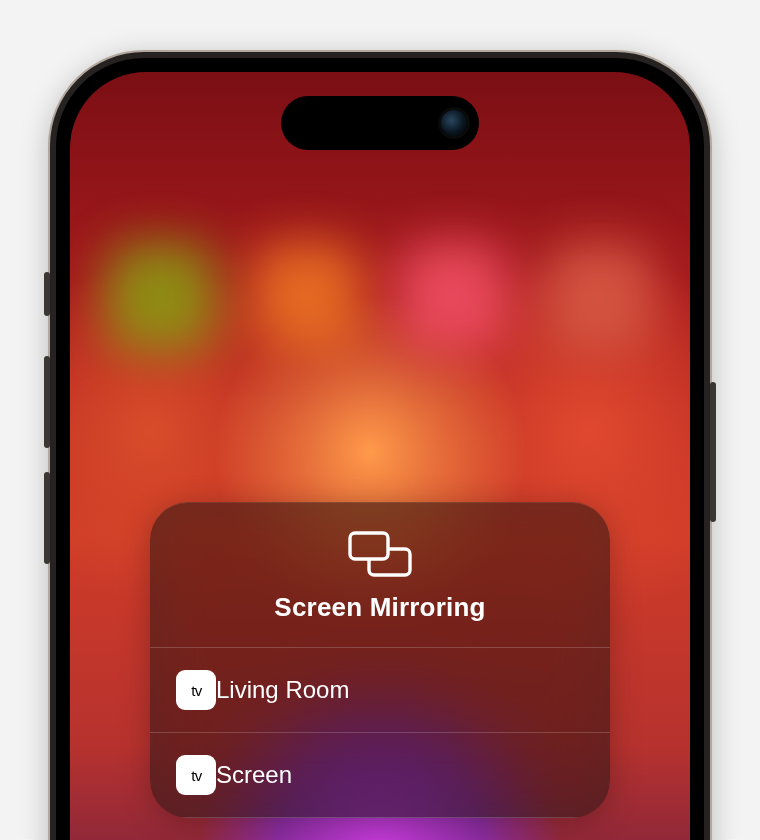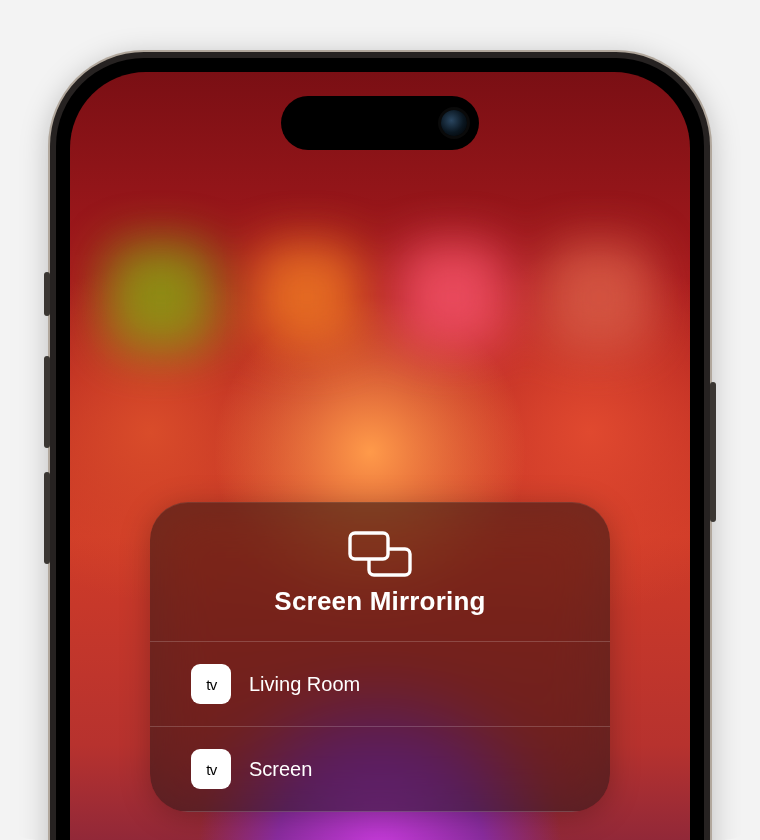--- a/index.html
+++ b/index.html
@@ -103,40 +103,39 @@
     border-radius: 38px;
     overflow:hidden;
     color:#fff;
     box-shadow: 0 4px 30px rgba(0,0,0,.25), inset 0 1px 0 rgba(255,255,255,.08);
   }
   .sheet-header {
     padding: 28px 20px 24px;
     display:flex;
     flex-direction:column;
     align-items:center;
-    gap:8px;
+    gap:14px;
   }
   .mirror-icon svg { display:block; }
   .sheet-title {
     font-size:26px;
     font-weight:600;
     letter-spacing:.2px;
     text-align:center;
   }
   .sep { height:1px; background:rgba(255,255,255,.18); }
 
   .device-row {
     display:flex;
     align-items:center;
-    gap:18px;
-    padding: 22px 41px;
+    padding: 22px 26px;
     cursor:pointer;
   }
   .device-label {
-    font-size:20px;
+    font-size:24px;
     font-weight:400;
     color:#fff;
   }
   .atv-badge {
     width:40px; height:40px;
     background:#fff;
     border-radius:9px;
     display:flex; align-items:center; justify-content:center;
     flex-shrink:0;
     color:#000;

